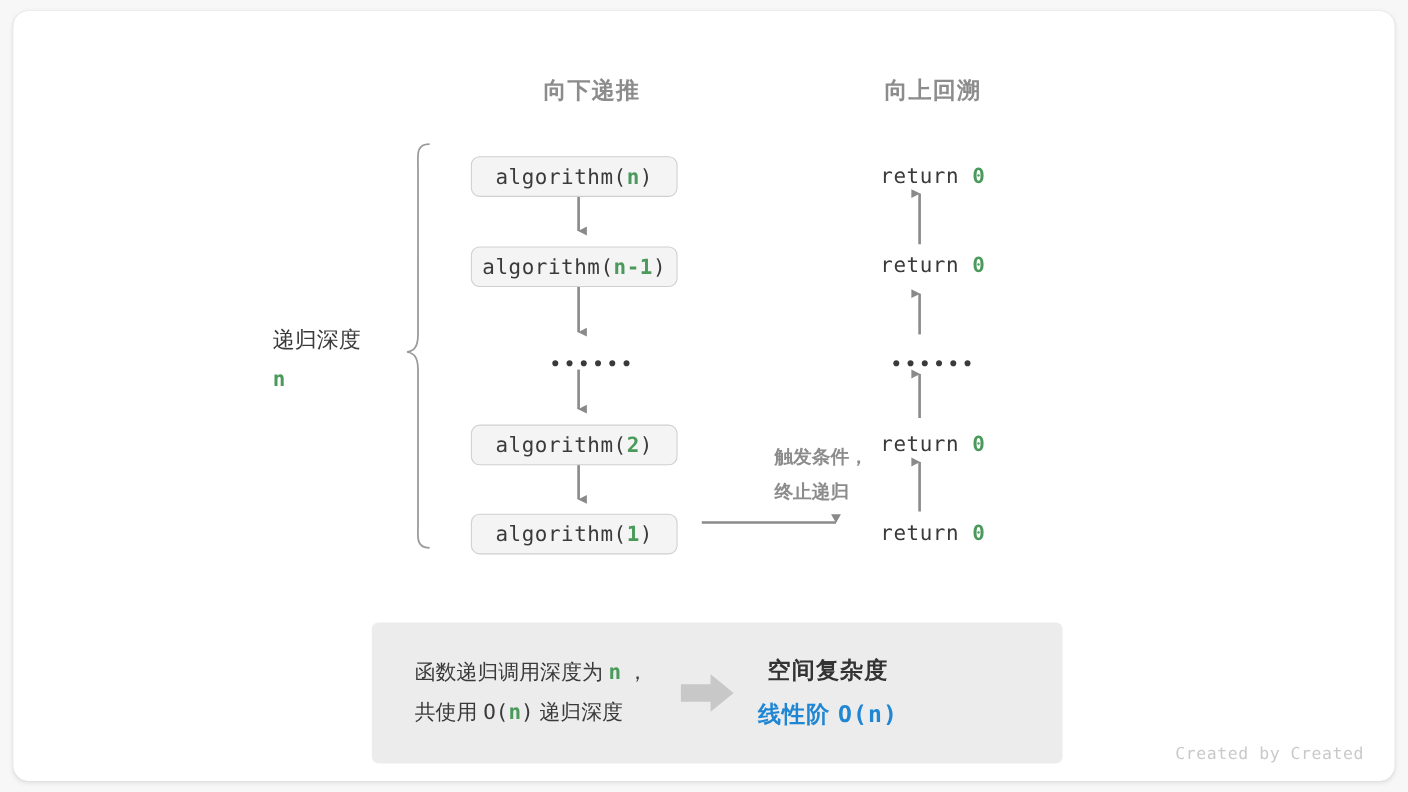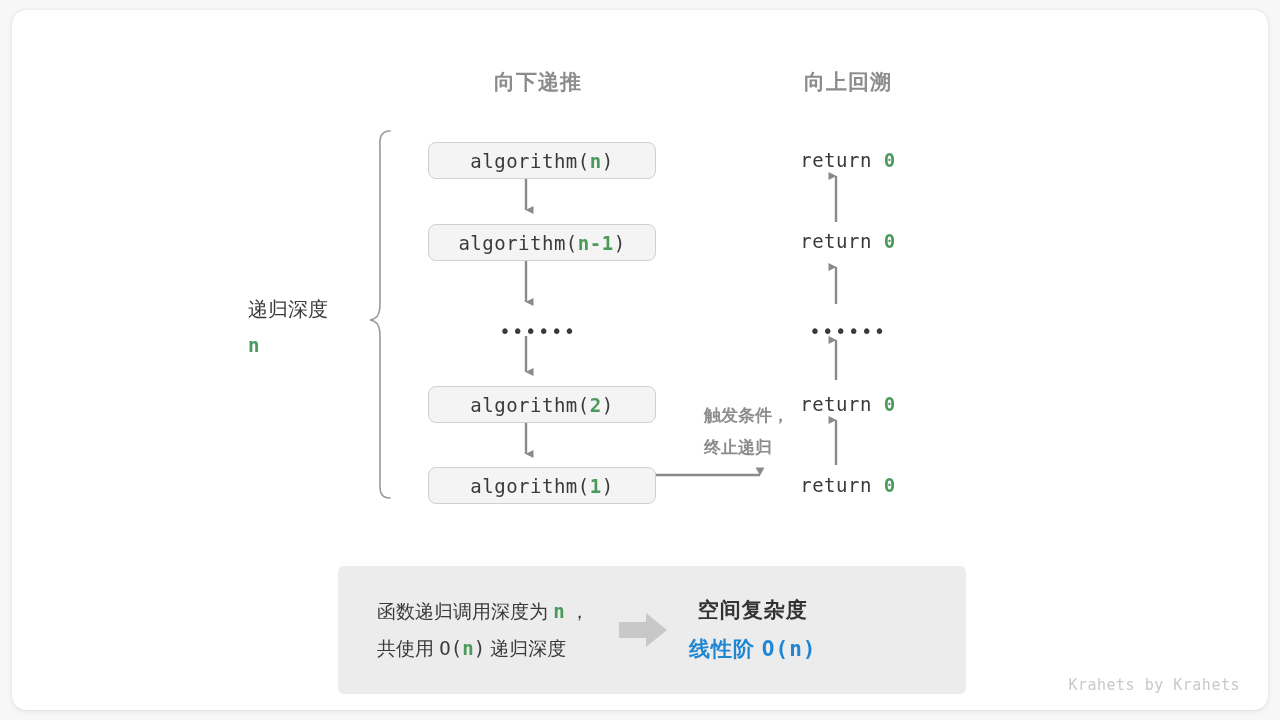--- a/index.html
+++ b/index.html
@@ -40,21 +40,21 @@
     white-space: nowrap;
     text-align: center;
   }
   #hdr-down { left: 526px; top: 58px; transform: translateX(-50%); }
   #hdr-up   { left: 836px; top: 58px; transform: translateX(-50%); }
 
   
   .call-box {
     position: absolute;
     left: 416px;
-    width: 228px;
+    width: 188px;
     height: 37px;
     box-sizing: border-box;
     background: #f4f4f4;
     border: 1px solid #d0d0d0;
     border-radius: 8px;
     display: flex;
     align-items: center;
     justify-content: center;
     font-family: "DejaVu Sans Mono", "Liberation Mono", monospace;
     font-size: 19px;
@@ -331,16 +331,16 @@
 
       <div class="summary-right">
         <span class="title">空间复杂度</span>
         <span class="value">
           <span>线性阶</span>
           <span class="mono">O(n)</span>
         </span>
       </div>
     </div>
 
-    <div class="credit">Krahets by Krahets</div>
+    <div class="credit">Created by Created</div>
 
   </div>
 </div>
 
 </body></html>

